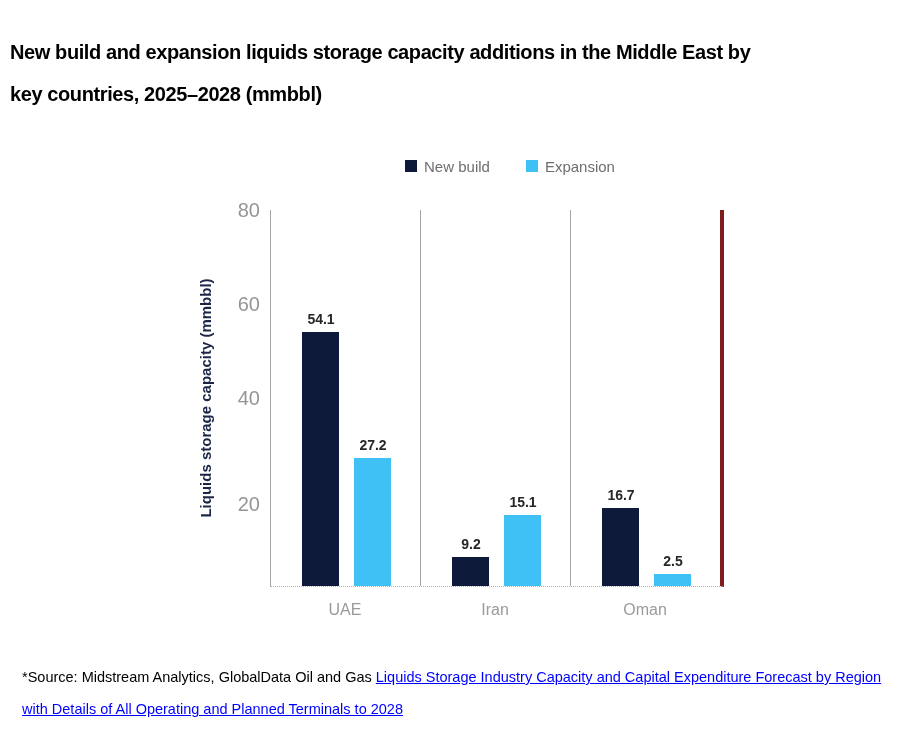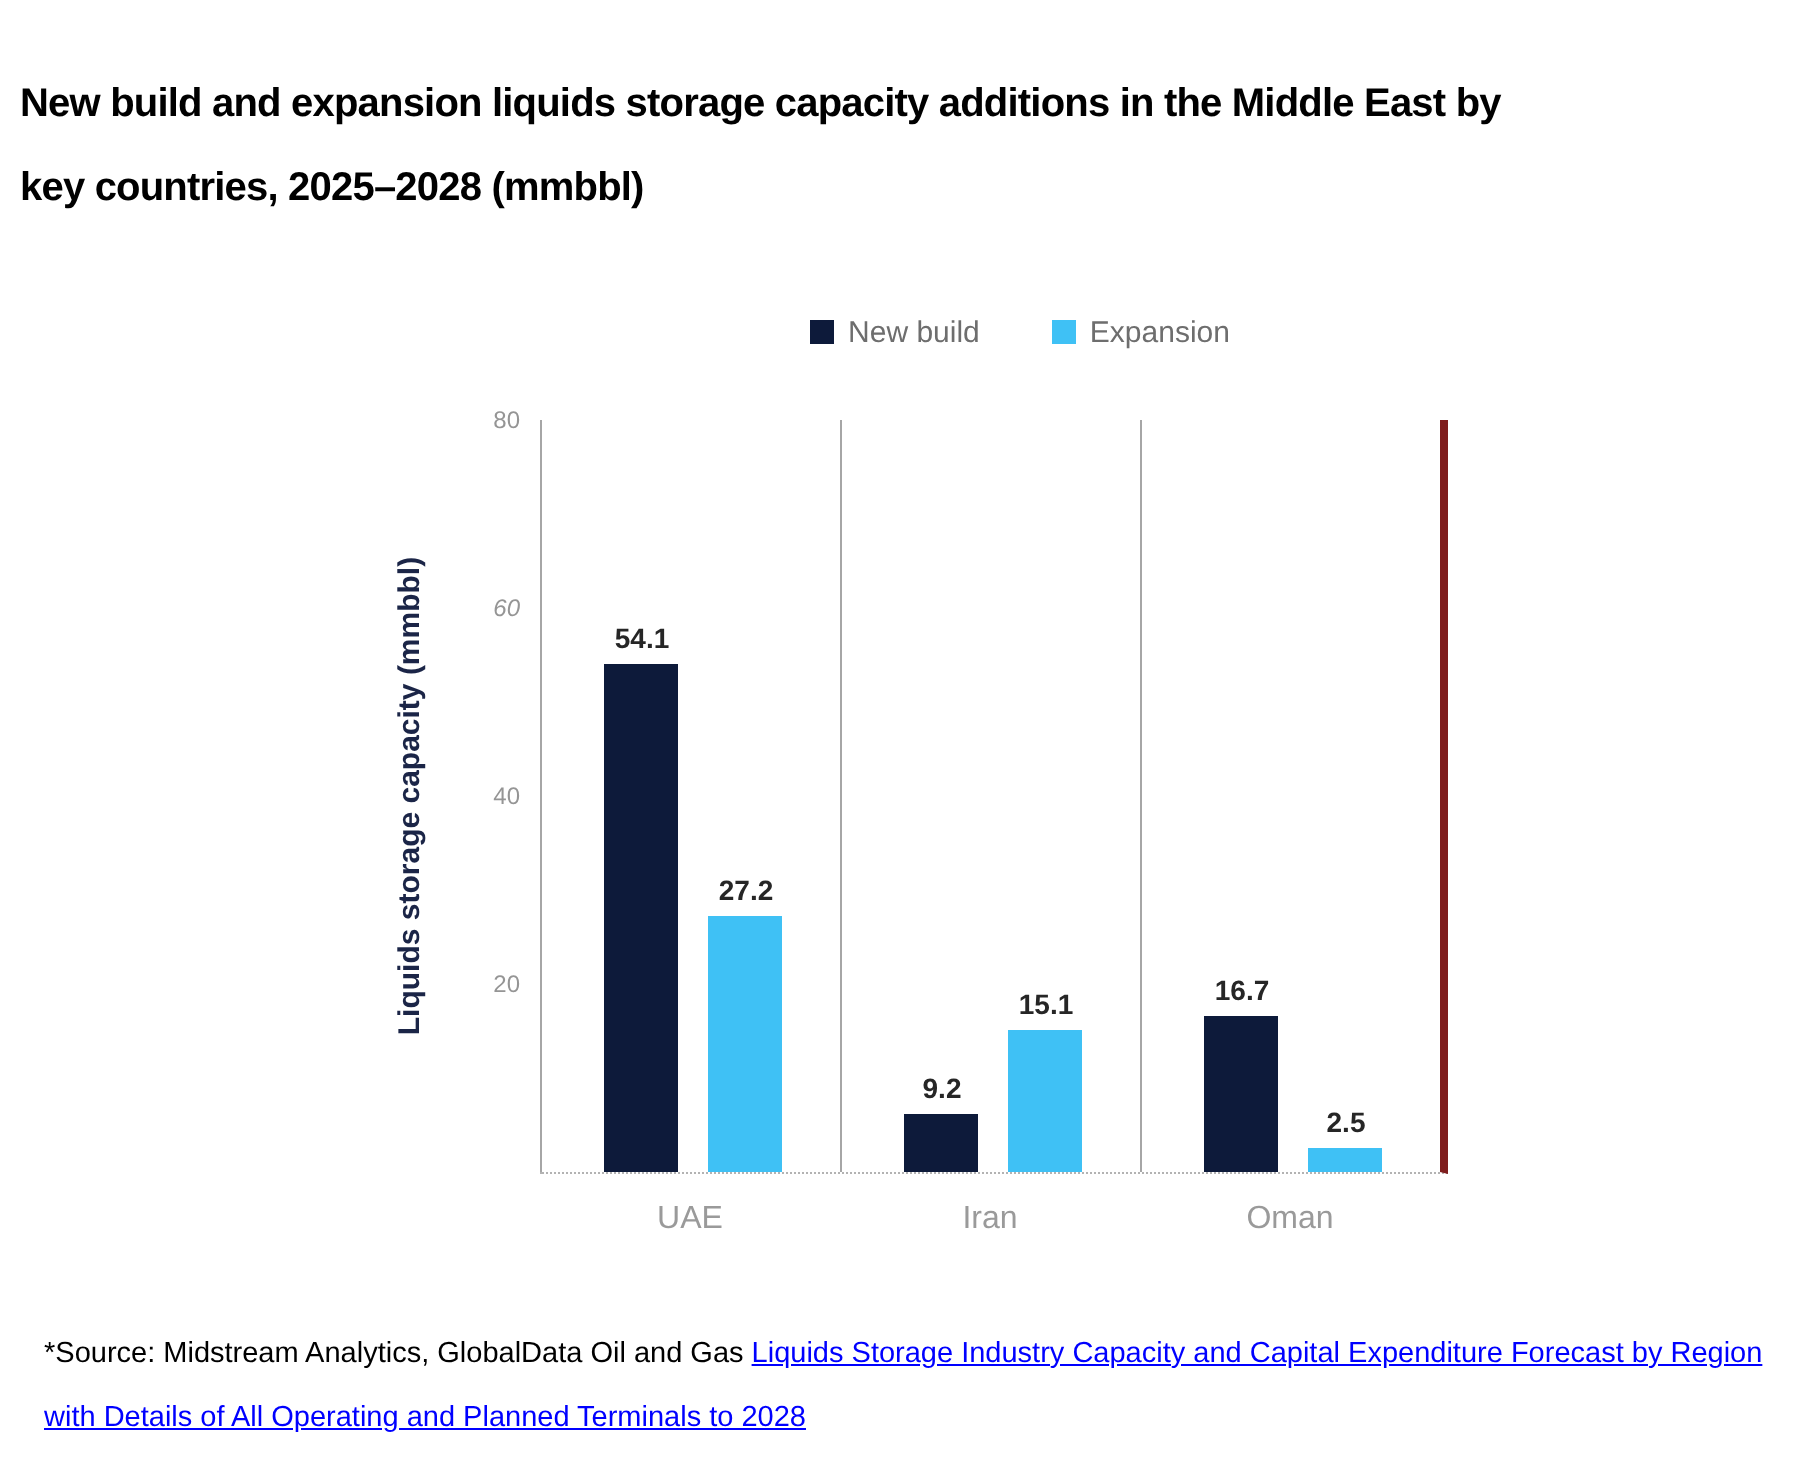--- a/index.html
+++ b/index.html
@@ -62,21 +62,21 @@
     position: absolute;
     left: 0;
     top: 210px;
     width: 260px;
     height: 376px;
   }
   .ytick {
     position: absolute;
     right: 0;
     transform: translateY(-50%);
-    font-size: 12px;
+    font-size: 20px;
     color: #959595;
   }
 
   
   #plot {
     position: absolute;
     left: 270px;
     top: 210px;
     width: 450px;
     height: 376px;
@@ -148,23 +148,23 @@
   </div>
   <div class="legend-item">
     <span class="swatch" style="background: rgb(63, 193, 245);"></span>
     <span>Expansion</span>
   </div>
 </div>
 
 <div class="y-title">Liquids storage capacity (mmbbl)</div>
 
 <div id="yticks">
-    <div class="ytick" style="top: 282px;">20</div>
+    <div class="ytick" style="top: 294px;">20</div>
     <div class="ytick" style="top: 188px;">40</div>
-    <div class="ytick" style="top: 94px; font-style: italic;">60</div>
+    <div class="ytick" style="top: 94px;">60</div>
     <div class="ytick" style="top: 0px;">80</div>
   </div>
 
 <div id="plot">
     <div class="cell" style="left: 0px;">
       <div class="bar" style="left: 31px; height: 254px; background: rgb(13, 26, 58);"></div>
       <div class="bar-label" style="left: 20px; bottom: 259px;">54.1</div>
       <div class="bar" style="left: 83px; height: 128px; background: rgb(63, 193, 245);"></div>
       <div class="bar-label" style="left: 72px; bottom: 133px;">27.2</div>
     </div>

